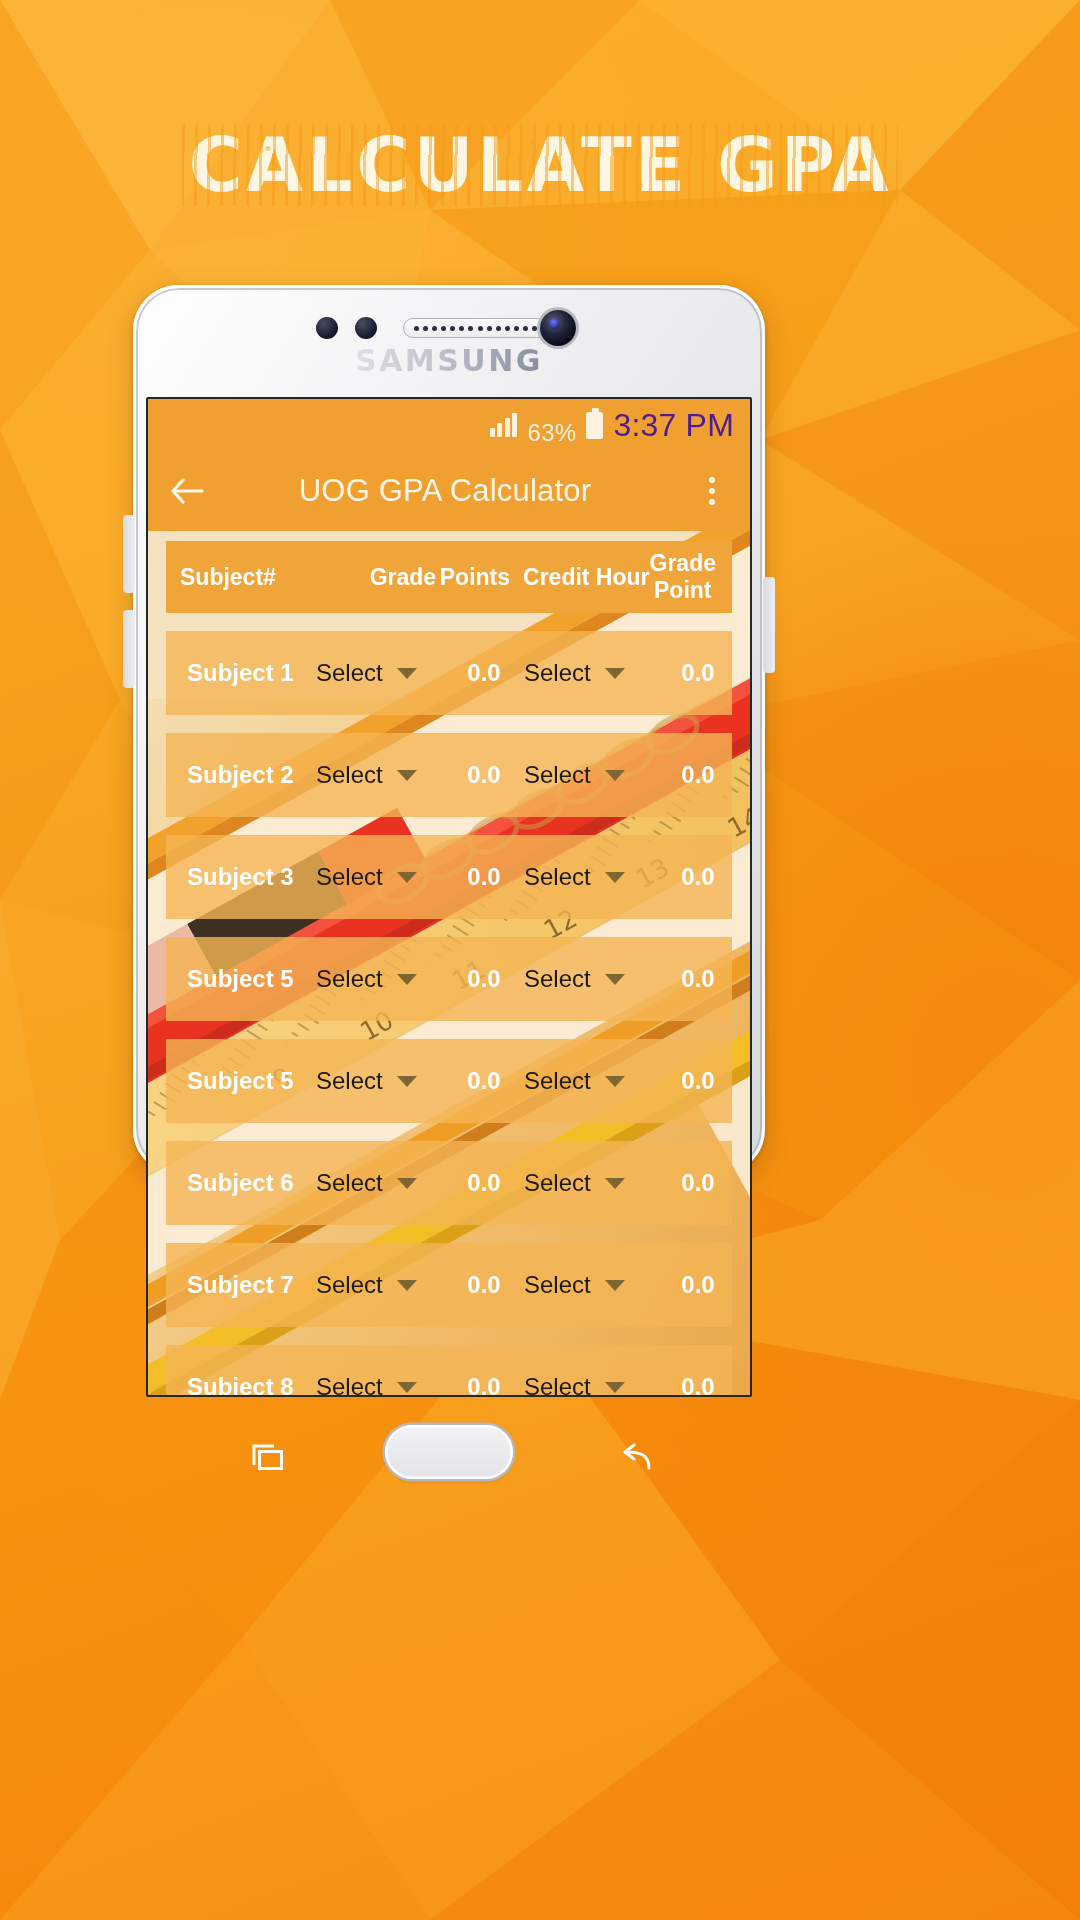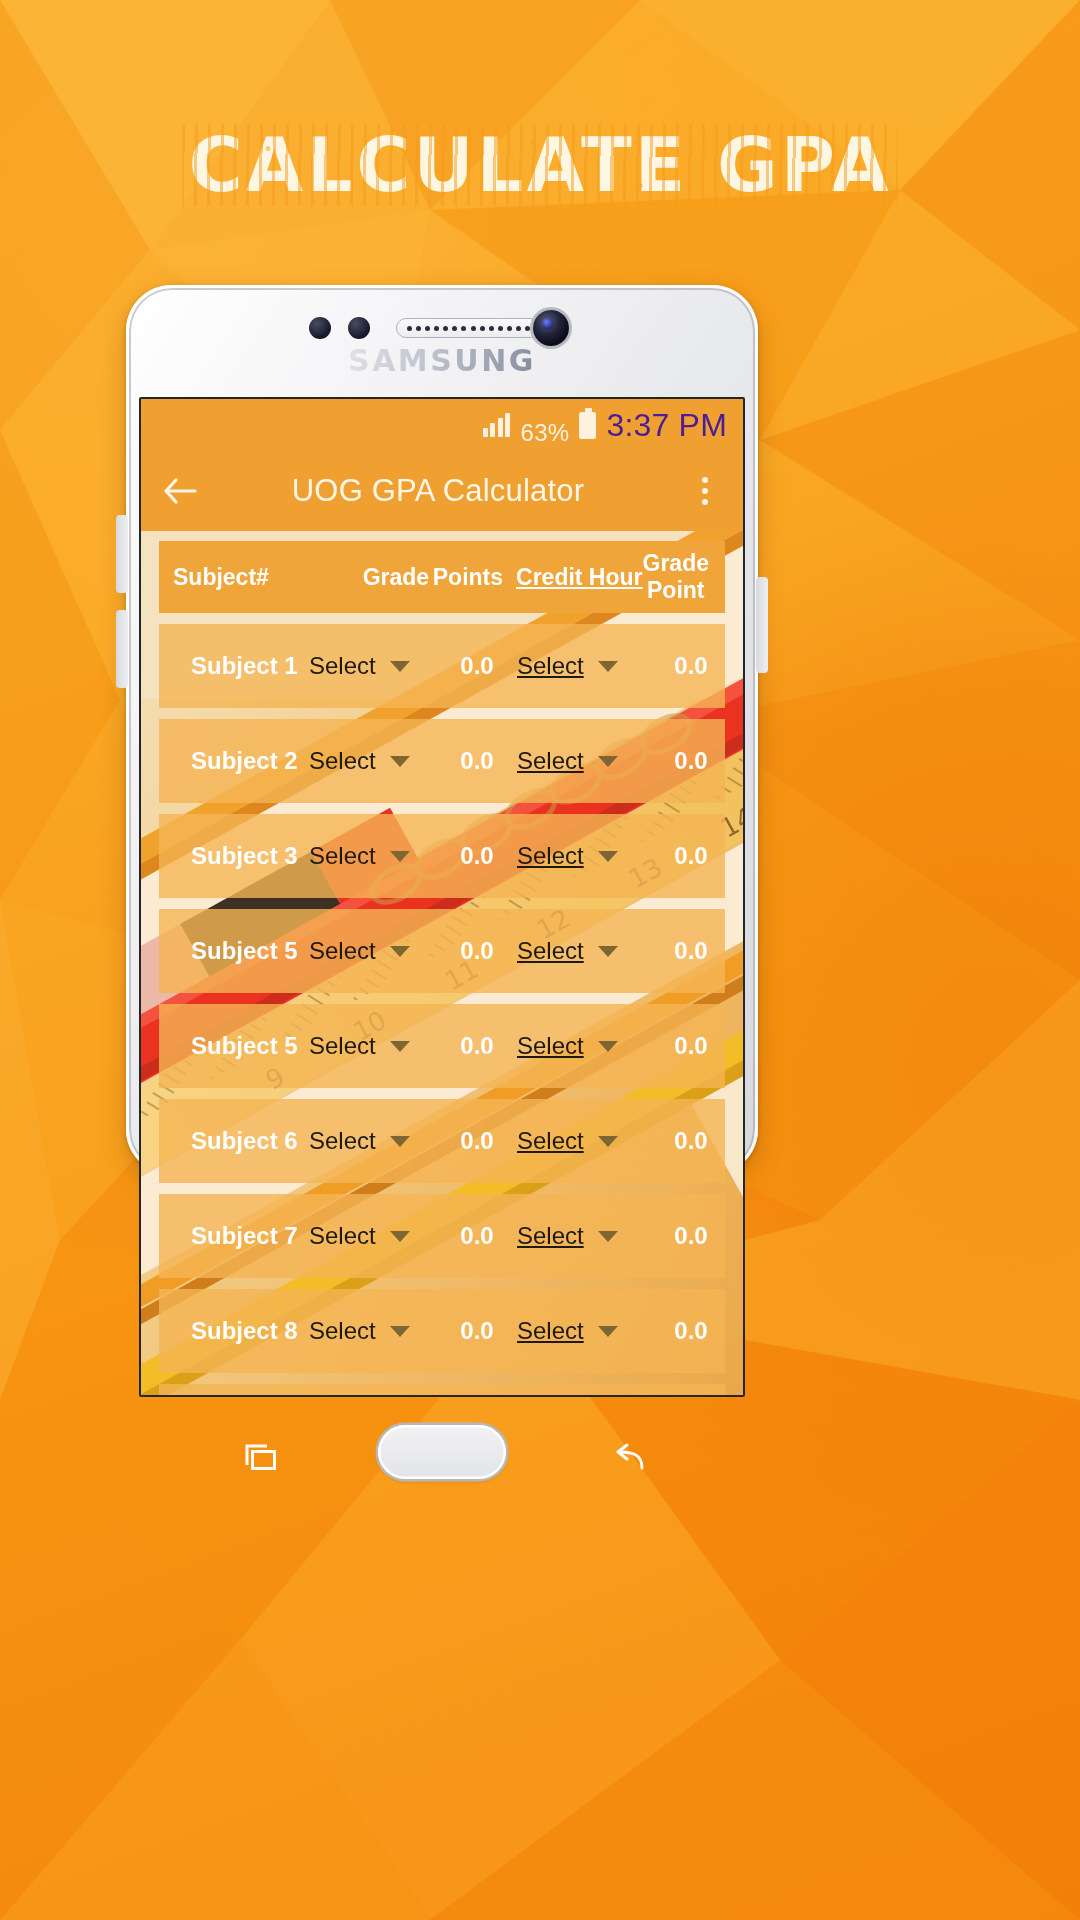--- a/index.html
+++ b/index.html
@@ -51,21 +51,21 @@
       radial-gradient(circle at 64% 75%, rgba(245,155,28,0.85) 0 2px, rgba(0,0,0,0) 3px),
       radial-gradient(circle at 78% 40%, rgba(245,155,28,0.9) 0 2px, rgba(0,0,0,0) 3px),
       radial-gradient(circle at 88% 62%, rgba(245,155,28,0.8) 0 2px, rgba(0,0,0,0) 3px);
     mix-blend-mode:normal;
     opacity:.55;
   }
 
   
   #phone {
     position:absolute;
-    left:126px; top:285px;
+    left:133px; top:285px;
     width:632px; height:890px;
     z-index:6;
   }
   #phone-body {
     position:absolute; inset:0;
     border-radius:46px;
     background:linear-gradient(124deg,#FFFFFF 0%,#F4F4F6 26%,#E6E7EA 58%,#D7D8DC 100%);
     box-shadow:0 10px 26px rgba(120,60,0,.30), 0 2px 5px rgba(0,0,0,.18);
   }
   #phone-rim {
@@ -172,38 +172,38 @@
   #overflow {
     width:44px; height:46px; display:flex; flex-direction:column;
     align-items:center; justify-content:center; gap:5px; flex:0 0 auto;
   }
   #overflow i { width:6px; height:6px; border-radius:50%; background:#FFF6E8; display:block; }
 
   
   #table-area {
     position:relative; z-index:3;
     height:868px; padding:0 18px;
-    display:flex; flex-direction:column; gap:11px;
+    display:flex; flex-direction:column; gap:18px;
     padding-top:10px;
   }
   .row {
     flex:0 0 auto;
     height:84px;
     display:flex; align-items:center;
     background:rgba(245,180,84,.80);
   }
   .row.header {
     background:#F0A53A;
     height:72px;
   }
   .cell { font-size:24px; }
-  .c-subject { width:150px; padding-left:32px; color:#FFFFFF; font-weight:700; }
+  .c-subject { width:150px; padding-left:21px; color:#FFFFFF; font-weight:700; }
   .c-grade   { width:128px; display:flex; align-items:center; gap:14px; color:#1E1A12; font-weight:400; }
   .c-points  { width:80px; text-align:center; color:#FFFFFF; font-weight:700; }
-  .c-credit  { width:140px; display:flex; align-items:center; gap:14px; color:#1E1A12; font-weight:400;text-decoration:underline; }
+  .c-credit  { width:140px; display:flex; align-items:center; gap:14px; color:#1E1A12; font-weight:400; }
   .c-gp      { flex:1; text-align:center; color:#FFFFFF; font-weight:700; }
 
   .row.header .cell { color:#FFFFFF; font-weight:700; font-size:23px; }
   .row.header .c-grade, .row.header .c-credit { display:block; text-align:right; }
   .row.header .c-subject { padding-left:14px; }
   .row.header .c-gp { text-align:center; padding-right:16px; }
 
   .caret {
     width:0; height:0;
     border-left:10px solid transparent;

